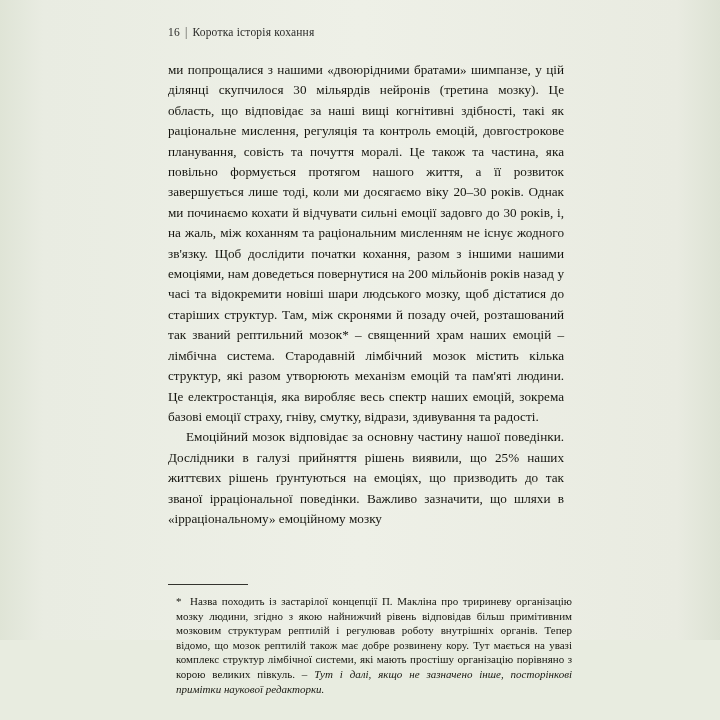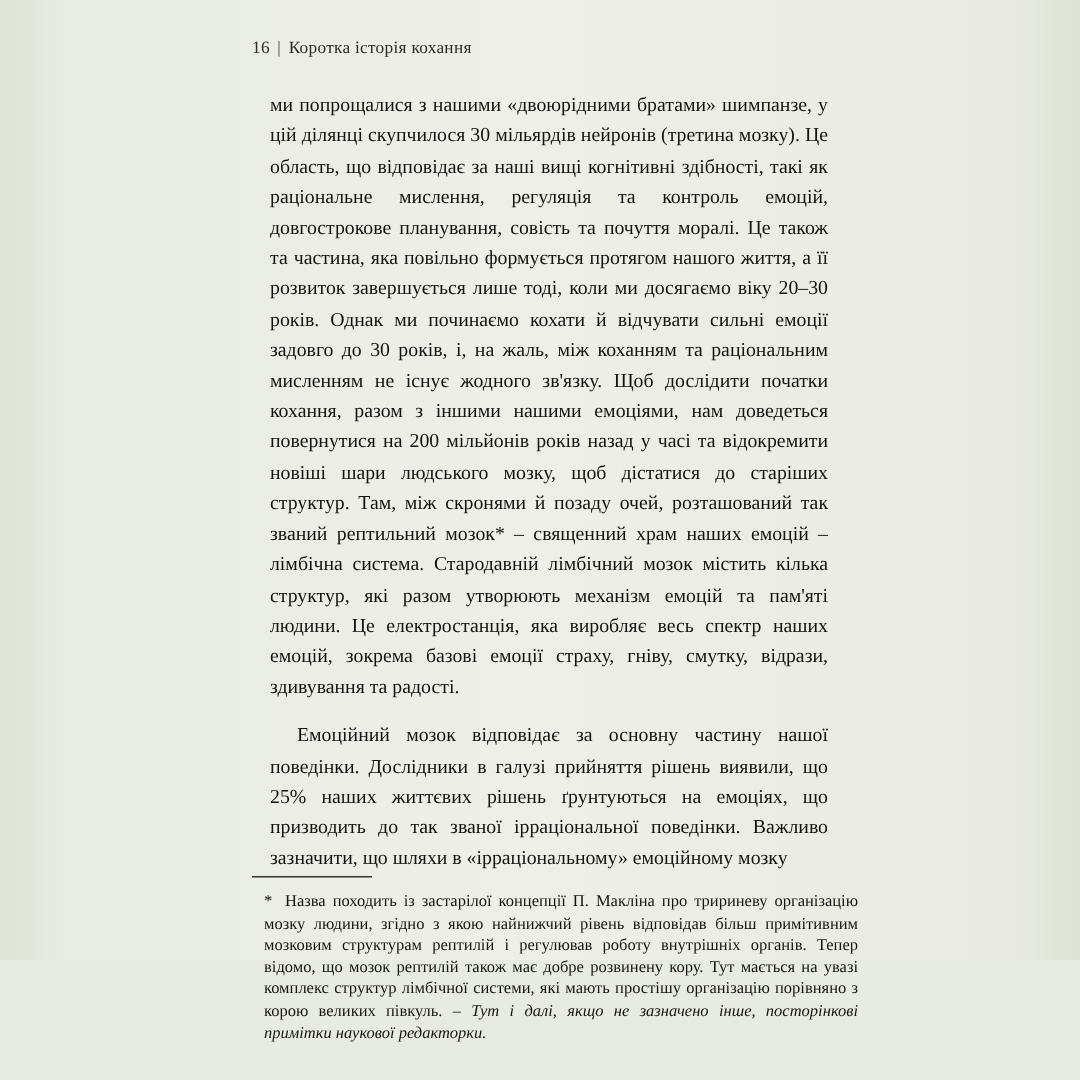--- a/index.html
+++ b/index.html
@@ -37,21 +37,21 @@
     font-weight: normal;
   }
   .header .sep {
     margin: 0 5px 0 5px;
     color: #4a4a46;
   }
   .header .runhead {
     font-style: normal;
   }
   .body-text p {
-    margin: 12px;
+    margin: 0;
     font-size: 13.2px;
     line-height: 20.4px;
     color: #15150f;
     text-align: justify;
     text-justify: inter-word;
     hyphens: manual;
   }
   .body-text p.indent {
     text-indent: 18px;
   }

